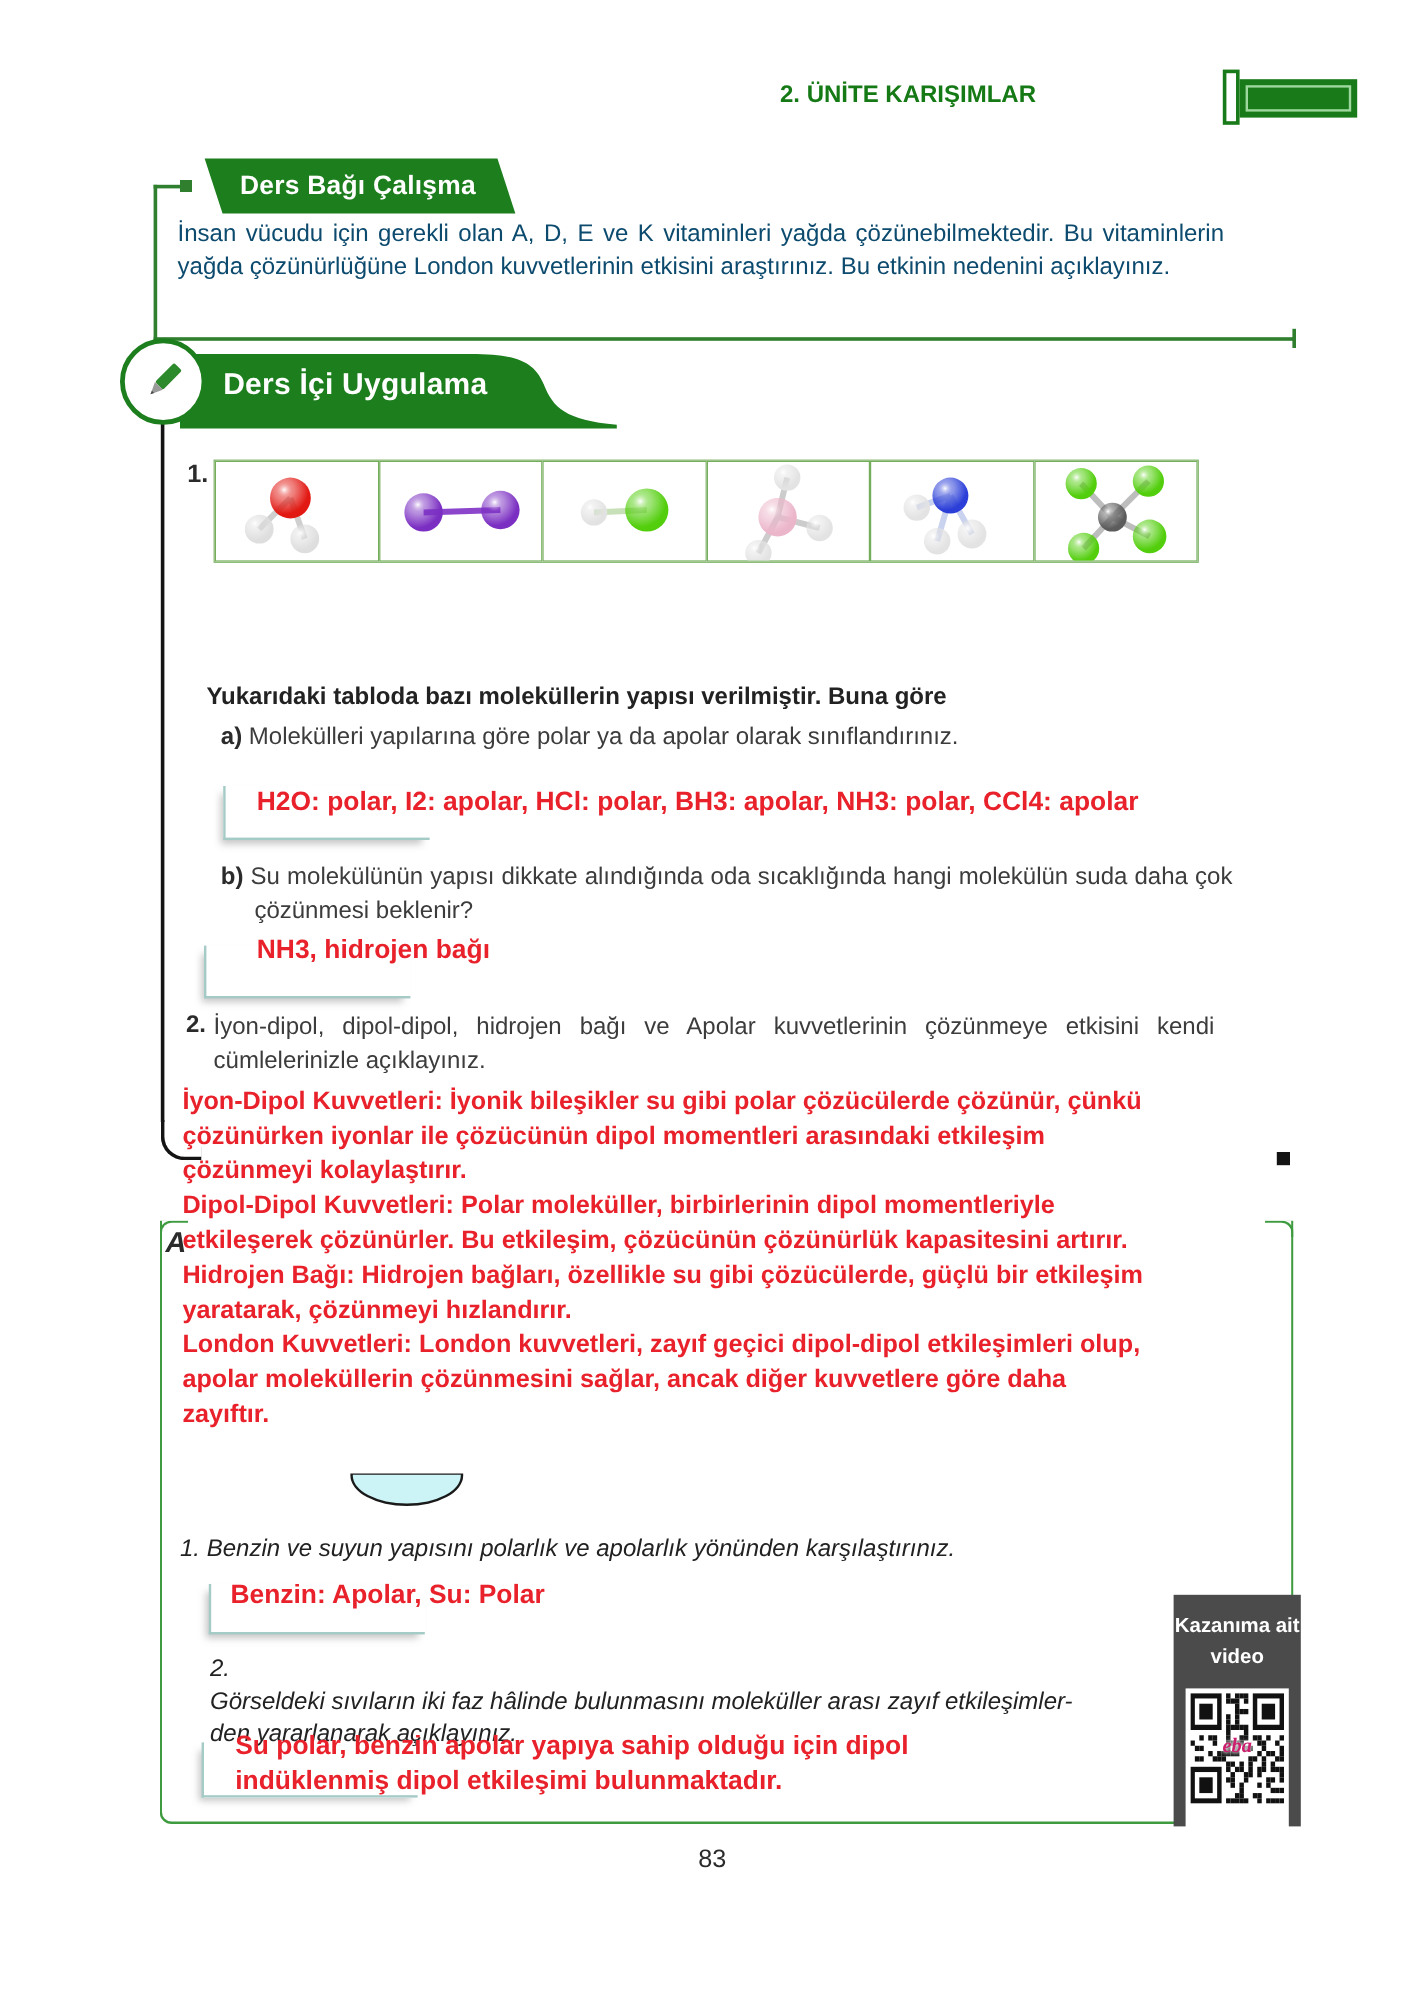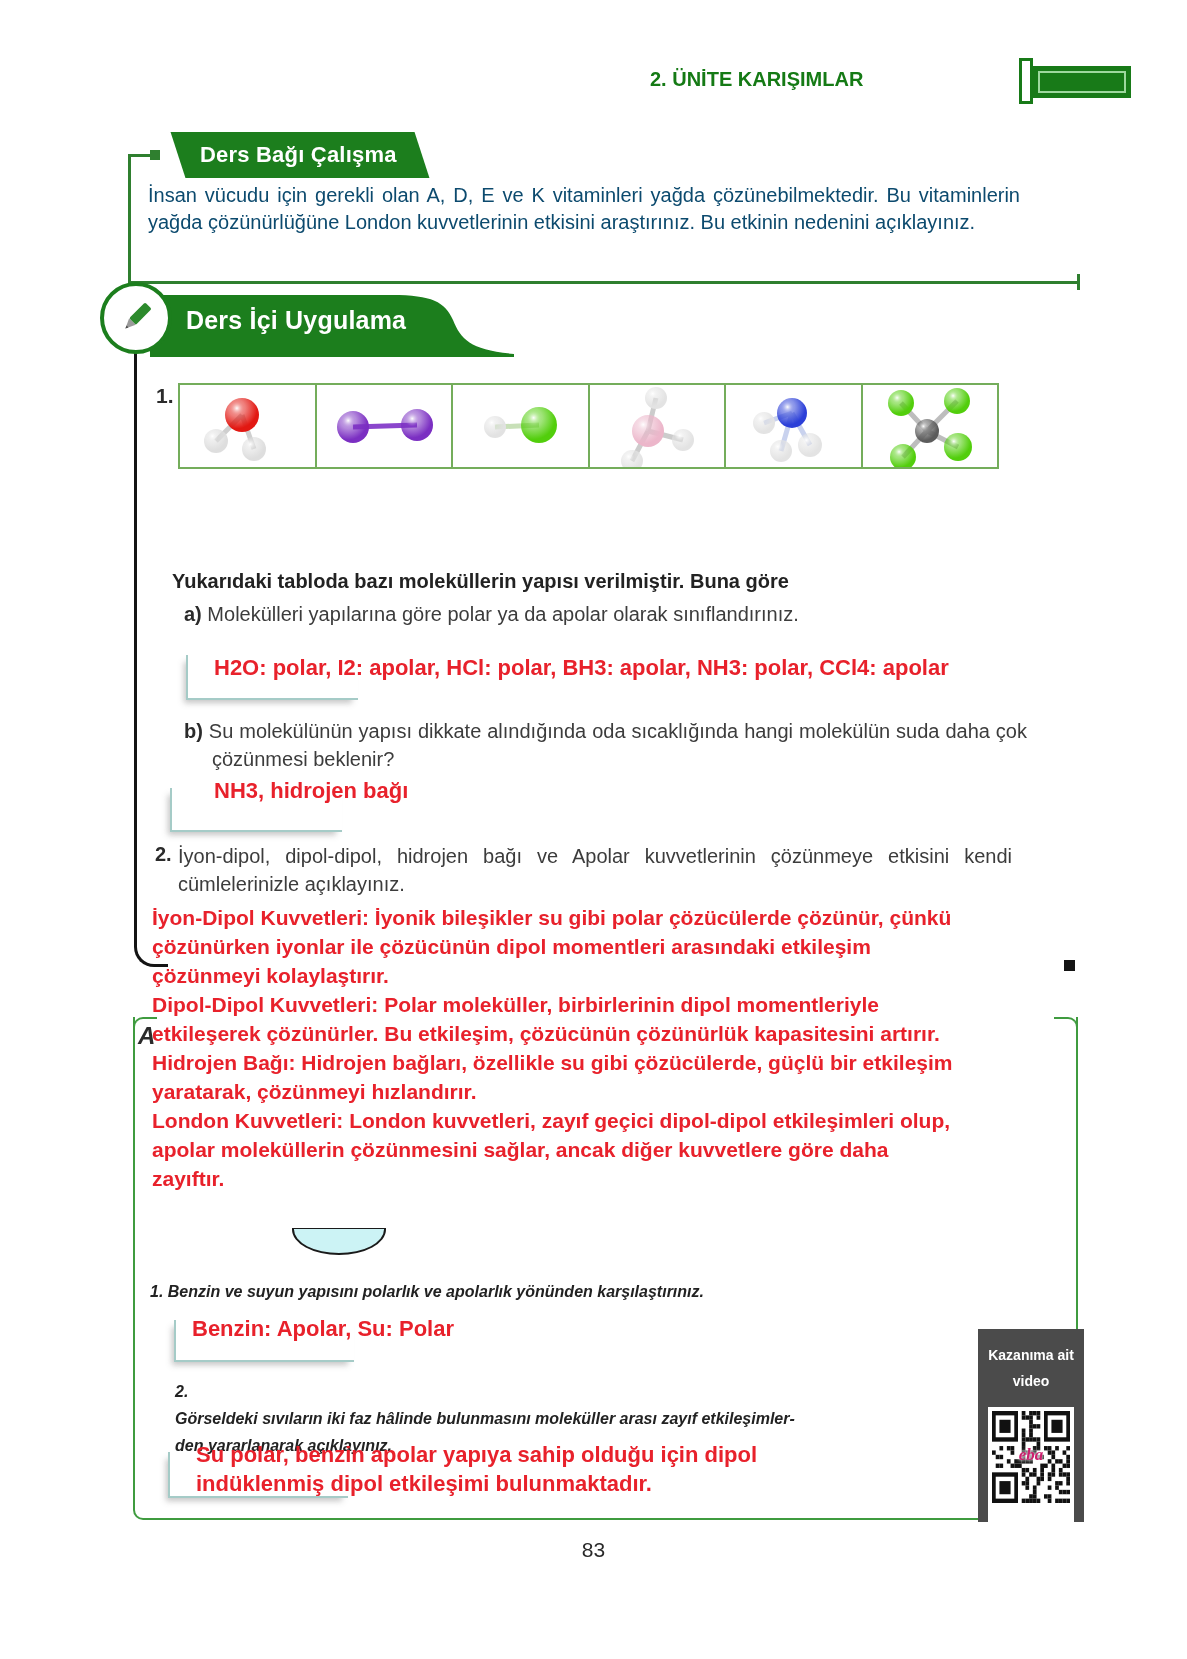--- a/index.html
+++ b/index.html
@@ -44,28 +44,28 @@
   .pre { white-space:pre-line; }
 
   
   .lmark { border-left:2px solid #a5cbc7; border-bottom:2px solid #a5cbc7; box-shadow:-4px 5px 6px -2px rgba(90,90,90,0.35); }
 
   
   .gbox { border-left:2.5px solid #3f9b3f; border-right:2.5px solid #3f9b3f; border-bottom:2.5px solid #3f9b3f; border-radius:0 0 10px 10px; }
   .gstub-l { border-top:2.5px solid #3f9b3f; border-left:2.5px solid #3f9b3f; border-top-left-radius:10px; }
   .gstub-r { border-top:2.5px solid #3f9b3f; border-right:2.5px solid #3f9b3f; border-top-right-radius:10px; }
 
-  .italic-q { font-style:italic; font-weight:bold; font-size:16px; color:#222222; line-height:27px; }
+  .italic-q { font-style:italic; font-weight:normal; font-size:20px; color:#222222; line-height:27px; }
   .partial-a { font-style:italic; font-weight:bold; font-size:24px; color:#2b2b2b; }
 
   .crescent { background:#ccf3f5; border:2px solid #1a1a1a; border-radius:0 0 48px 48px / 0 0 26px 26px; border-top-width:1px; }
 
   
   .video-box { background:#4b4b4b; z-index:15; }
-  .video-label { color:#ffffff; font-weight:bold; font-size:14px; text-align:center; line-height:26px; padding-top:13px; }
+  .video-label { color:#ffffff; font-weight:bold; font-size:17px; text-align:center; line-height:26px; padding-top:13px; }
   .qr-wrap { position:absolute; left:10px; top:78px; width:86px; height:117px; background:#ffffff; padding:4px; }
   .eba-label { position:absolute; left:0; right:0; top:38px; text-align:center; font-family:"Liberation Serif", serif; font-style:italic; font-weight:bold; font-size:17px; color:#cc1f6e; text-shadow:0 0 3px #ffffff, 0 0 5px #ffffff; }
 
   .page-number { width:100%; text-align:center; font-size:21px; color:#2a2a2a; }
 </style>
 </head>
 <body>
 
 <div class="abs unit-title" style="left:650px; top:68px; width:362px;">2. ÜNİTE KARIŞIMLAR</div>
 <div class="abs deco-vbar" style="left:1019px; top:58px; width:14px; height:46px;"></div>

